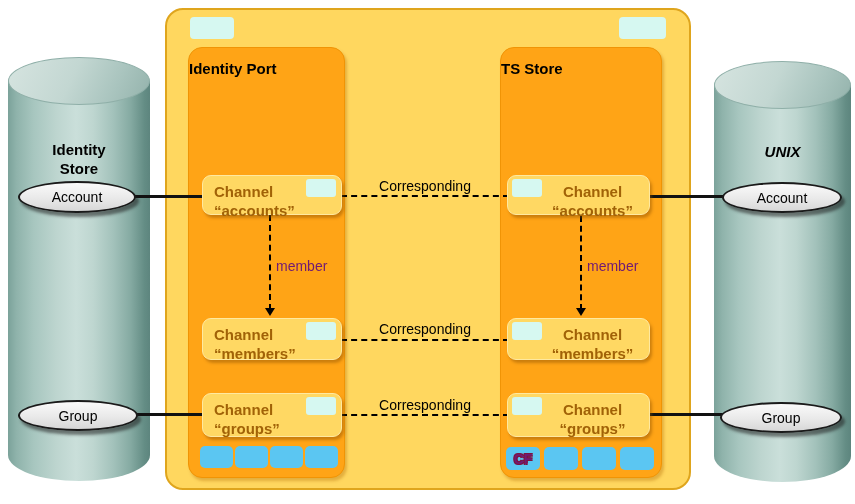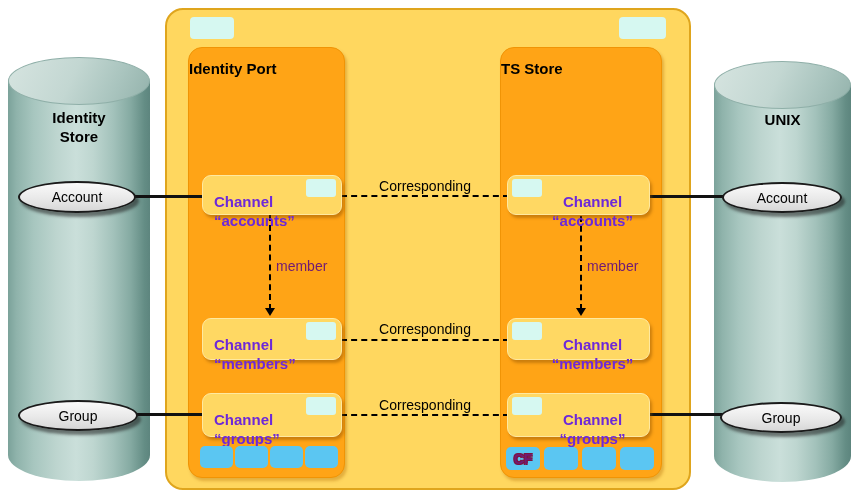--- a/index.html
+++ b/index.html
@@ -16,21 +16,21 @@
     border-radius: 0 0 50% 50% / 0 0 26px 26px;
   }
   .cyl-top {
     position:absolute;
     background: linear-gradient(115deg,#d6e4e0 0%,#c3d7d2 45%,#a9c4be 75%,#93b2ab 100%);
     border:1px solid #8fafa8;
     border-radius: 50%;
   }
   .store-label {
     position:absolute; text-align:center; font-weight:bold; font-size:15px;
-    line-height:19px; white-space:pre-line; color:#000;
+    line-height:19px; white-space:pre-line; color:#000;margin-top:32px;
   }
   .entity {
     position:absolute; display:flex; align-items:center; justify-content:center;
     background: linear-gradient(180deg,#fafafa 0%,#e9e9e9 55%,#d7d7d7 100%);
     border:2px solid #1a1a1a; border-radius:50%;
     box-shadow: 3px 4px 3px rgba(30,30,30,0.55);
     font-size:14px; color:#000;
   }
   
   .container {
@@ -50,22 +50,22 @@
     box-shadow: 2px 3px 3px rgba(175,100,0,0.35);
   }
   .port-title {
     position:absolute; top:12px; left:0; width:100%;
     text-align:left; font-weight:bold; font-size:15px; color:#000;
   }
   
   .channel {
     position:absolute; background:#FFD863; border:1px solid #FFE9A0; border-radius:9px;
     box-shadow: 2px 3px 3px rgba(140,80,0,0.45);
-    font-weight:bold; font-size:15px; line-height:19px; color:#6d28d9;
-    padding-top:16px;
+    font-weight:bold; font-size:15px; line-height:19px; color:#a16207;
+    padding-top:6px;
   }
   .channel.left-side  { padding-left:11px; text-align:left; }
   .channel.right-side { padding-left:28px; text-align:center; }
   .chip {
     position:absolute; width:30px; height:18px; background:#D6F8F1; border-radius:3px;
   }
   .chip.tr { right:5px; top:3px; }
   .chip.tl { left:4px;  top:3px; }
   
   .solid-line { position:absolute; height:3px; background:#111; }
@@ -97,21 +97,21 @@
 
 <div class="stage">
 
   <div class="cyl-body" style="left:8px; top:81px; width:142px; height:400px;"></div>
   <div class="cyl-top" style="left:8px; top:57px; width:142px; height:48px;"></div>
   <div class="store-label" style="left:8px; top:108px; width:142px;">Identity
 Store</div>
 
   <div class="cyl-body" style="left:714px; top:85px; width:137px; height:397px;"></div>
   <div class="cyl-top" style="left:714px; top:61px; width:137px; height:48px;"></div>
-  <div class="store-label" style="left:714px; top:110px; width:137px;">UNIX</div>
+  <div class="store-label" style="left:714px; top:110px; width:137px;font-style:italic;">UNIX</div>
 
   <div class="container"></div>
   <div class="tab" style="left:190px; top:17px;"></div>
   <div class="tab" style="left:619px; top:17px; width:47px;"></div>
 
   <div class="port" style="left:188px; width:157px;">
     <div class="port-title">Identity Port</div>
   </div>
   <div class="port" style="left:500px; width:162px;">
     <div class="port-title">TS Store</div>

